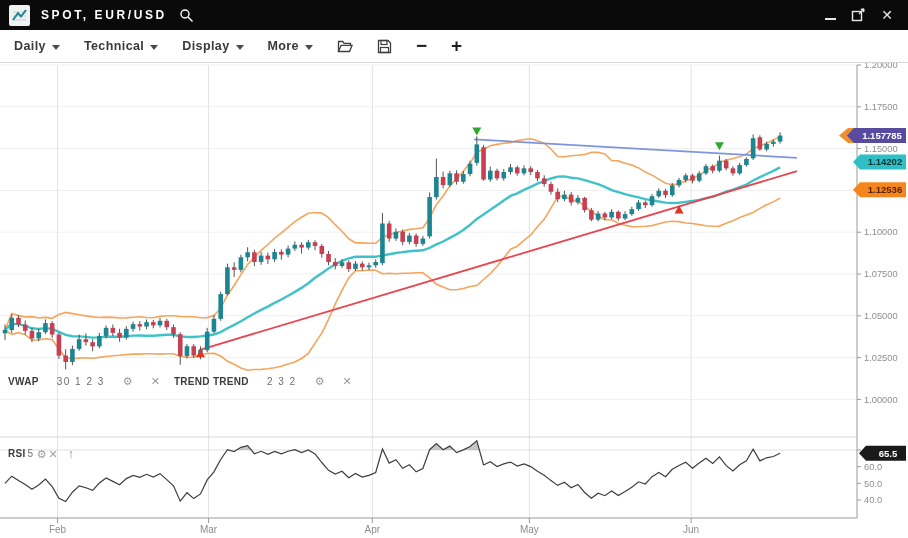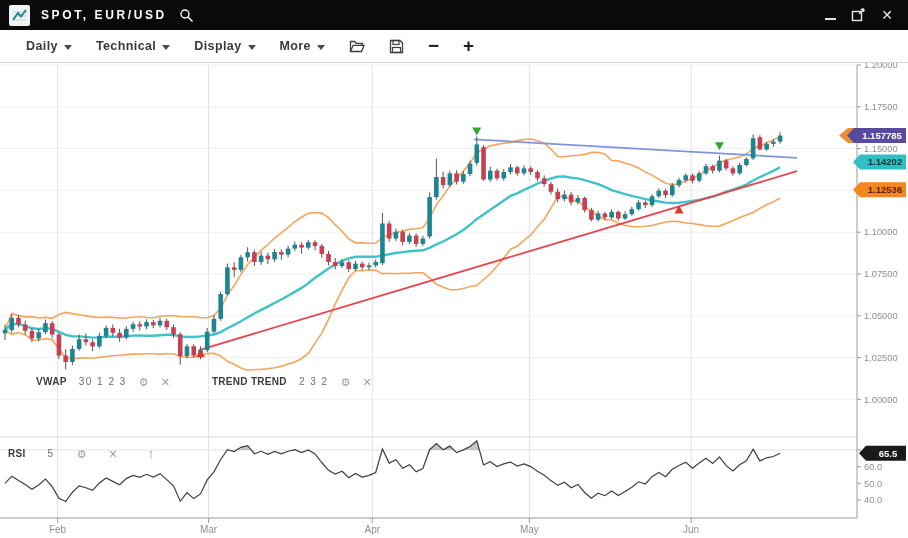--- a/index.html
+++ b/index.html
@@ -9,42 +9,42 @@
   
   .titlebar{height:30px;background:#0a0a0a;display:flex;align-items:center;padding:0 9px;flex-shrink:0;}
   .logo-box{width:21px;height:21px;background:#eef2f2;border-radius:2px;display:flex;align-items:center;justify-content:center;margin-right:11px;}
   .title{color:#fff;font-size:12px;font-weight:bold;letter-spacing:2.6px;}
   .search-btn{margin-left:12px;display:flex;align-items:center;}
   .win-controls{margin-left:auto;display:flex;align-items:center;gap:15px;padding-right:6px;}
   .min-bar{width:11px;height:2px;background:#e8e8e8;display:block;margin-top:8px;}
   .close-x{color:#e8e8e8;font-size:14px;line-height:14px;}
 
   
-  .toolbar{height:32px;background:#fff;border-bottom:1px solid #d4d4d4;display:flex;align-items:center;padding:0 26px;gap:24px;flex-shrink:0;}
+  .toolbar{height:32px;background:#fff;border-bottom:1px solid #d4d4d4;display:flex;align-items:center;padding:0 14px;gap:24px;flex-shrink:0;}
   .menu{display:flex;align-items:center;gap:6px;font-size:12.5px;font-weight:bold;color:#3a3a3a;letter-spacing:.4px;cursor:pointer;}
   .caret{width:0;height:0;border-left:4px solid transparent;border-right:4px solid transparent;border-top:5px solid #4a4a4a;margin-top:2px;}
   .icon-btn{display:flex;align-items:center;justify-content:center;cursor:pointer;}
   .zoom-btn{font-size:19px;font-weight:bold;color:#1e1e1e;line-height:18px;}
   .price-area{margin-left:auto;display:flex;align-items:center;gap:9px;}
   .cp-label{font-size:11px;color:#6f6f6f;letter-spacing:1.6px;font-weight:bold;}
   .badge{height:22px;min-width:66px;display:flex;align-items:center;justify-content:center;color:#fff;font-weight:bold;font-size:12.5px;letter-spacing:.6px;padding:0 7px;}
   .arr-down{width:0;height:0;border-left:3.5px solid transparent;border-right:3.5px solid transparent;border-top:7px solid #7d1f2d;margin-right:6px;margin-bottom:6px;}
   .arr-up{width:0;height:0;border-left:3.5px solid transparent;border-right:3.5px solid transparent;border-bottom:7px solid #0b4b50;margin-left:6px;margin-bottom:6px;}
   .subdigit{font-size:8.5px;align-self:flex-end;margin-bottom:3px;margin-left:1px;}
 
   
   .chart-area{position:relative;height:475px;background:#fff;}
   #chart-svg{position:absolute;left:0;top:0;}
-  .ind-label{position:absolute;display:flex;align-items:center;gap:22px;font-size:10px;color:#4a4a4a;white-space:nowrap;}
+  .ind-label{position:absolute;display:flex;align-items:center;gap:2px;font-size:10px;color:#4a4a4a;white-space:nowrap;}
   .ind-name{font-weight:bold;color:#3c3c3c;letter-spacing:.3px;}
   .ind-params{color:#6e6e6e;letter-spacing:1.5px;}
   .ind-icon{color:#9d9d9d;font-size:11px;cursor:pointer;line-height:10px;}
   .ind-arrow{color:#8a8a8a;font-size:13px;margin-left:8px;cursor:pointer;}
   .vwap-row{left:8px;top:313px;gap:14px;}
-  .ind-group{display:flex;align-items:center;gap:12px;margin-left:28px;}
+  .ind-group{display:flex;gap:18px;}
   .rsi-row{left:8px;top:383px;}
 </style>
 </head>
 <body>
 
 <div class="window">
 
   <div class="titlebar">
     <div class="logo-box">
       <svg width="17" height="17" viewBox="0 0 17 17">

